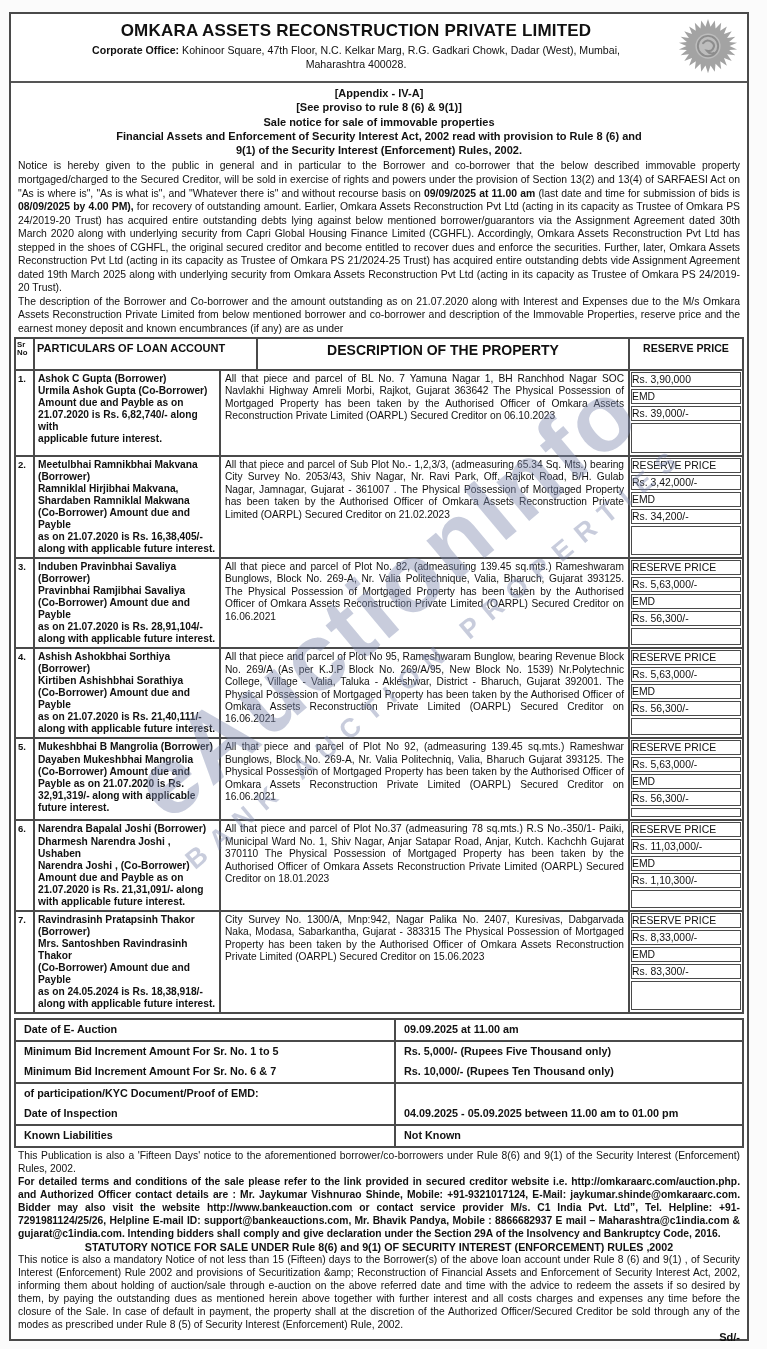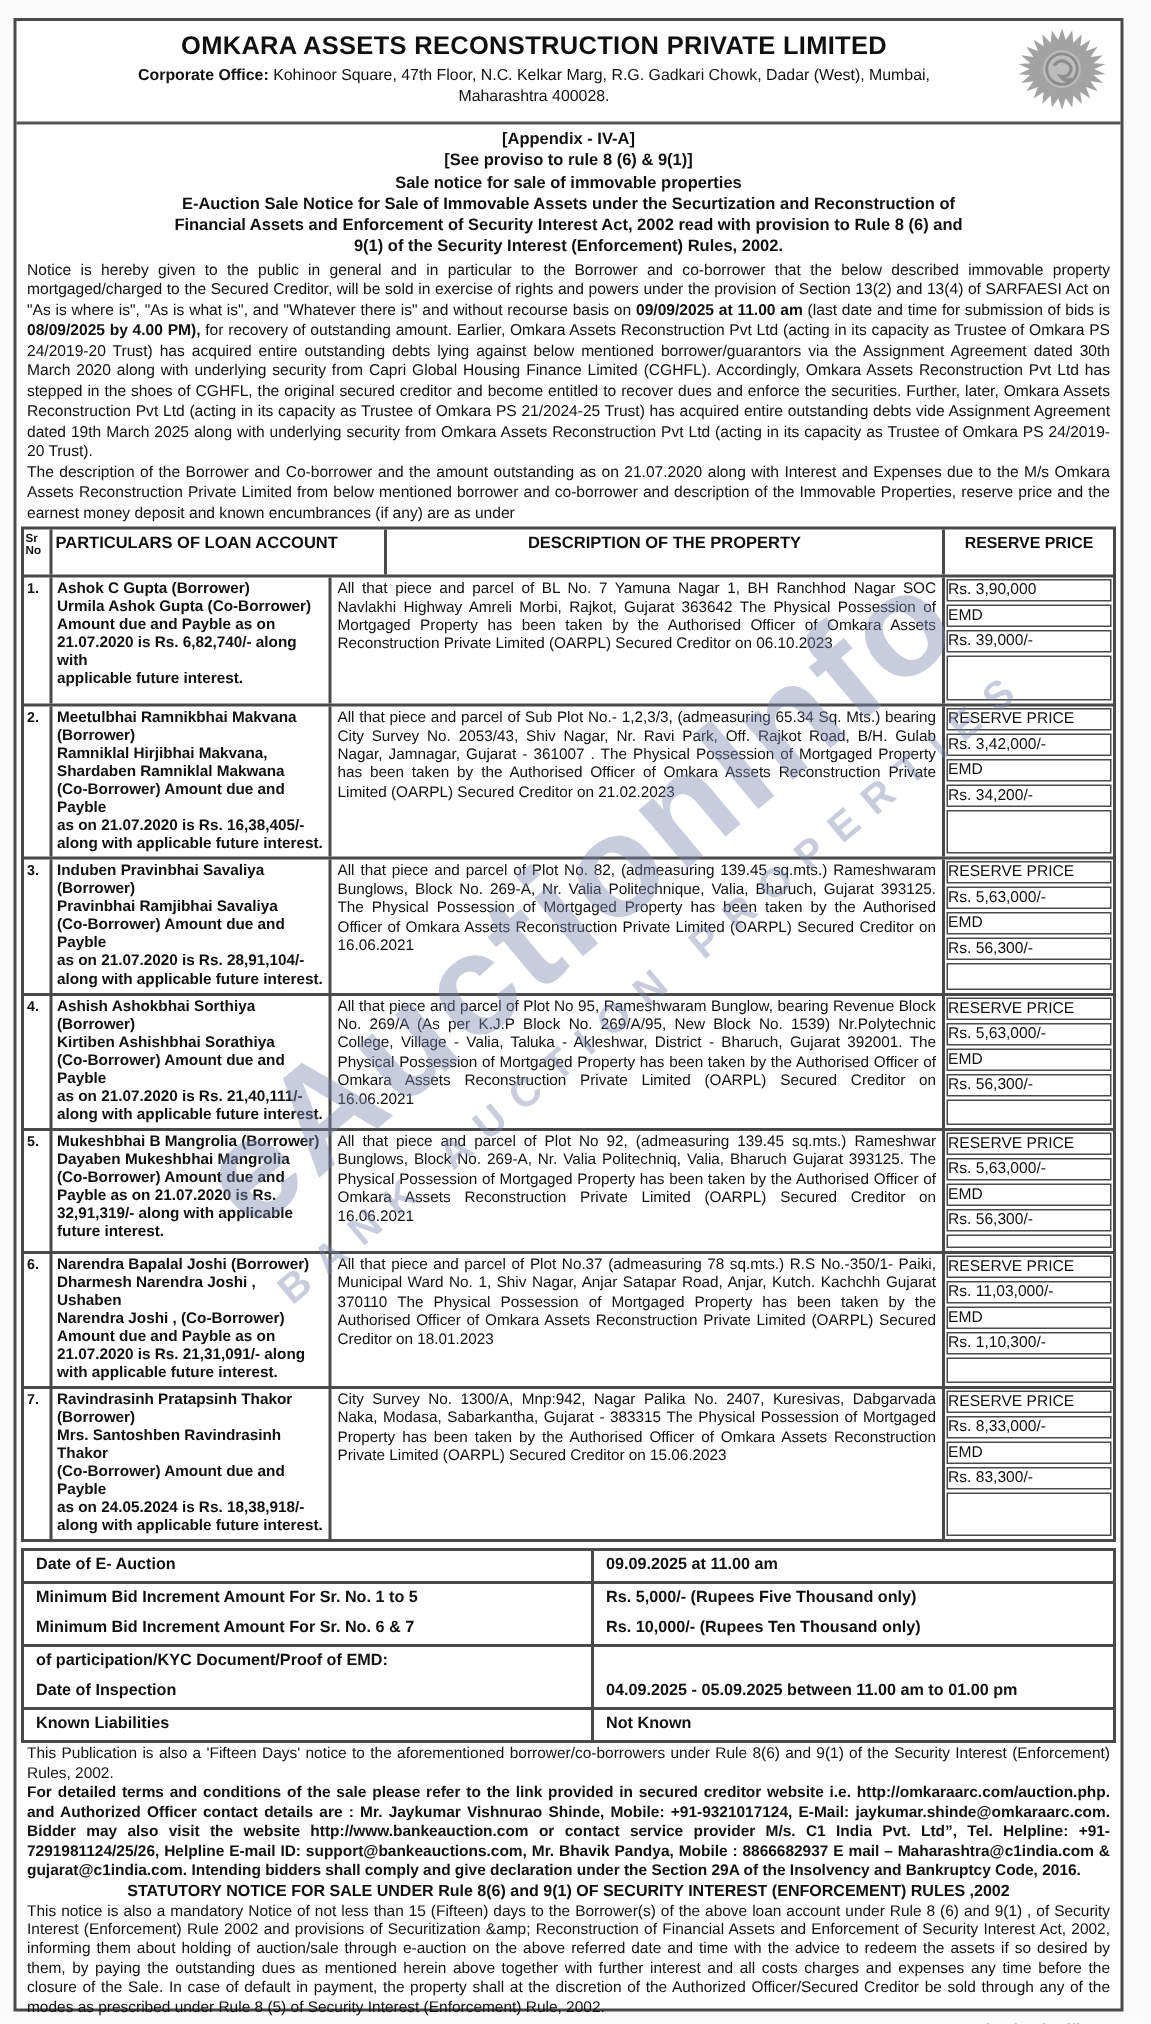--- a/index.html
+++ b/index.html
@@ -27,21 +27,21 @@
   .l-row{display:flex;border-top:2px solid #4a4a4a;}
   .l-row.first{border-top:none;}
   .c-sr{width:19px;border-right:2px solid #4a4a4a;font-weight:bold;font-size:9.5px;padding:2px 1px 0 2px;box-sizing:border-box;}
   .c-part{width:186px;border-right:2px solid #4a4a4a;font-weight:bold;font-size:10.2px;line-height:1.18;padding:2px 3px;white-space:pre-line;box-sizing:border-box;}
   .c-desc{flex:1;border-right:2px solid #4a4a4a;font-size:10.2px;line-height:1.22;padding:2px 4px;text-align:justify;box-sizing:border-box;}
   .c-price{width:112px;display:flex;flex-direction:column;padding:0 1px;box-sizing:border-box;}
   .pbox{border:1.5px solid #4a4a4a;margin:1px 0;text-align:left;font-weight:normal;font-size:10.4px;padding:1px 0;}
   .pfill{flex:1;border:1.5px solid #4a4a4a;margin:1px 0 2px;min-height:6px;}
   .h-sr{width:19px;border-right:2px solid #4a4a4a;font-weight:bold;font-size:7.8px;line-height:1;padding:2px 0 12px 1px;white-space:pre-line;box-sizing:border-box;}
   .h-part{width:223px;border-right:2px solid #4a4a4a;font-weight:bold;font-size:11px;padding:3px 2px;box-sizing:border-box;}
-  .h-desc{flex:1;border-right:2px solid #4a4a4a;font-weight:bold;font-size:11px;text-align:center;padding:3px 2px;box-sizing:border-box;}
+  .h-desc{flex:1;border-right:2px solid #4a4a4a;font-weight:bold;font-size:14px;text-align:center;padding:3px 2px;box-sizing:border-box;}
   .h-price{width:112px;font-weight:bold;font-size:10.6px;text-align:center;padding:3px 0;box-sizing:border-box;}
   
   .auction-table{margin:4px 3px 0;border:2px solid #4a4a4a;font-weight:bold;font-size:10.8px;}
   .a-row{display:flex;border-top:2px solid #4a4a4a;}
   .a-row.first{border-top:none;}
   .a-label{width:380px;border-right:2px solid #4a4a4a;box-sizing:border-box;}
   .a-value{flex:1;box-sizing:border-box;}
   .a-line{min-height:20px;padding:3px 8px 1px;box-sizing:border-box;}
   
   .footer{padding:2px 7px 0;font-size:10.3px;line-height:1.26;text-align:justify;}
@@ -81,21 +81,20 @@
         <circle cx="32" cy="30" r="10.5" fill="none" stroke="#8d8d8d" stroke-width="2"></circle>
         <path d="M27 27 q4 -5 9 -1 q4 3 1 7 q-2 3 -6 2 q3 4 7 2" fill="none" stroke="#8d8d8d" stroke-width="2.2" stroke-linecap="round"></path>
       </svg>
     </div>
   </div>
 
   <div class="headings">
     <div>[Appendix - IV-A]</div>
     <div>[See proviso to rule 8 (6) &amp; 9(1)]</div>
     <div>Sale notice for sale of immovable properties</div>
-    <div>E-Auction Sale Notice for Sale of Immovable Assets under the Securtization and Reconstruction of</div>
     <div>Financial Assets and Enforcement of Security Interest Act, 2002 read with provision to Rule 8 (6) and</div>
     <div>9(1) of the Security Interest (Enforcement) Rules, 2002.</div>
   </div>
 
   <div class="notice">
     <p><span>Notice is hereby given to the public in general and in particular to the Borrower and co-borrower that the below described immovable property mortgaged/charged to the Secured Creditor, will be sold in exercise of rights and powers under the provision of Section 13(2) and 13(4) of SARFAESI Act on "As is where is", "As is what is", and "Whatever there is" and without recourse basis on </span><b>09/09/2025 at 11.00 am</b><span> (last date and time for submission of bids is </span><b>08/09/2025 by 4.00 PM),</b><span> for recovery of outstanding amount. Earlier, Omkara Assets Reconstruction Pvt Ltd (acting in its capacity as Trustee of Omkara PS 24/2019-20 Trust) has acquired entire outstanding debts lying against below mentioned borrower/guarantors via the Assignment Agreement dated 30th March 2020 along with underlying security from Capri Global Housing Finance Limited (CGHFL). Accordingly, Omkara Assets Reconstruction Pvt Ltd has stepped in the shoes of CGHFL, the original secured creditor and become entitled to recover dues and enforce the securities. Further, later, Omkara Assets Reconstruction Pvt Ltd (acting in its capacity as Trustee of Omkara PS 21/2024-25 Trust) has acquired entire outstanding debts vide Assignment Agreement dated 19th March 2025 along with underlying security from Omkara Assets Reconstruction Pvt Ltd (acting in its capacity as Trustee of Omkara PS 24/2019-20 Trust).</span></p>
     <p>The description of the Borrower and Co-borrower and the amount outstanding as on 21.07.2020 along with Interest and Expenses due to the M/s Omkara Assets Reconstruction Private Limited from below mentioned borrower and co-borrower and description of the Immovable Properties, reserve price and the earnest money deposit and known encumbrances (if any) are as under</p>
   </div>
 
   <div class="loan-table">
@@ -269,20 +268,21 @@
           <div class="a-line">Not Known</div>
         </div>
     </div>
   </div>
 
   <div class="footer">
     <p>This Publication is also a 'Fifteen Days' notice to the aforementioned borrower/co-borrowers under Rule 8(6) and 9(1) of the Security Interest (Enforcement) Rules, 2002.</p>
     <p class="f-bold">For detailed terms and conditions of the sale please refer to the link provided in secured creditor website i.e. http://omkaraarc.com/auction.php. and Authorized Officer contact details are : Mr. Jaykumar Vishnurao Shinde, Mobile: +91-9321017124, E-Mail: jaykumar.shinde@omkaraarc.com. Bidder may also visit the website http://www.bankeauction.com or contact service provider M/s. C1 India Pvt. Ltd”, Tel. Helpline: +91-7291981124/25/26, Helpline E-mail ID: support@bankeauctions.com, Mr. Bhavik Pandya, Mobile : 8866682937 E mail – Maharashtra@c1india.com &amp; gujarat@c1india.com. Intending bidders shall comply and give declaration under the Section 29A of the Insolvency and Bankruptcy Code, 2016.</p>
     <p class="f-center">STATUTORY NOTICE FOR SALE UNDER Rule 8(6) and 9(1) OF SECURITY INTEREST (ENFORCEMENT) RULES ,2002</p>
     <p>This notice is also a mandatory Notice of not less than 15 (Fifteen) days to the Borrower(s) of the above loan account under Rule 8 (6) and 9(1) , of Security Interest (Enforcement) Rule 2002 and provisions of Securitization &amp;amp; Reconstruction of Financial Assets and Enforcement of Security Interest Act, 2002, informing them about holding of auction/sale through e-auction on the above referred date and time with the advice to redeem the assets if so desired by them, by paying the outstanding dues as mentioned herein above together with further interest and all costs charges and expenses any time before the closure of the Sale. In case of default in payment, the property shall at the discretion of the Authorized Officer/Secured Creditor be sold through any of the modes as prescribed under Rule 8 (5) of Security Interest (Enforcement) Rule, 2002.</p>
+    <div class="sd">Sd/-</div>
   </div>
 
   <div class="signblock">
     <div>
       <div>DATE:  19.08.2025</div>
 
     </div>
     <div class="sign-right">
       <div>Authorized Officer,</div>
 

